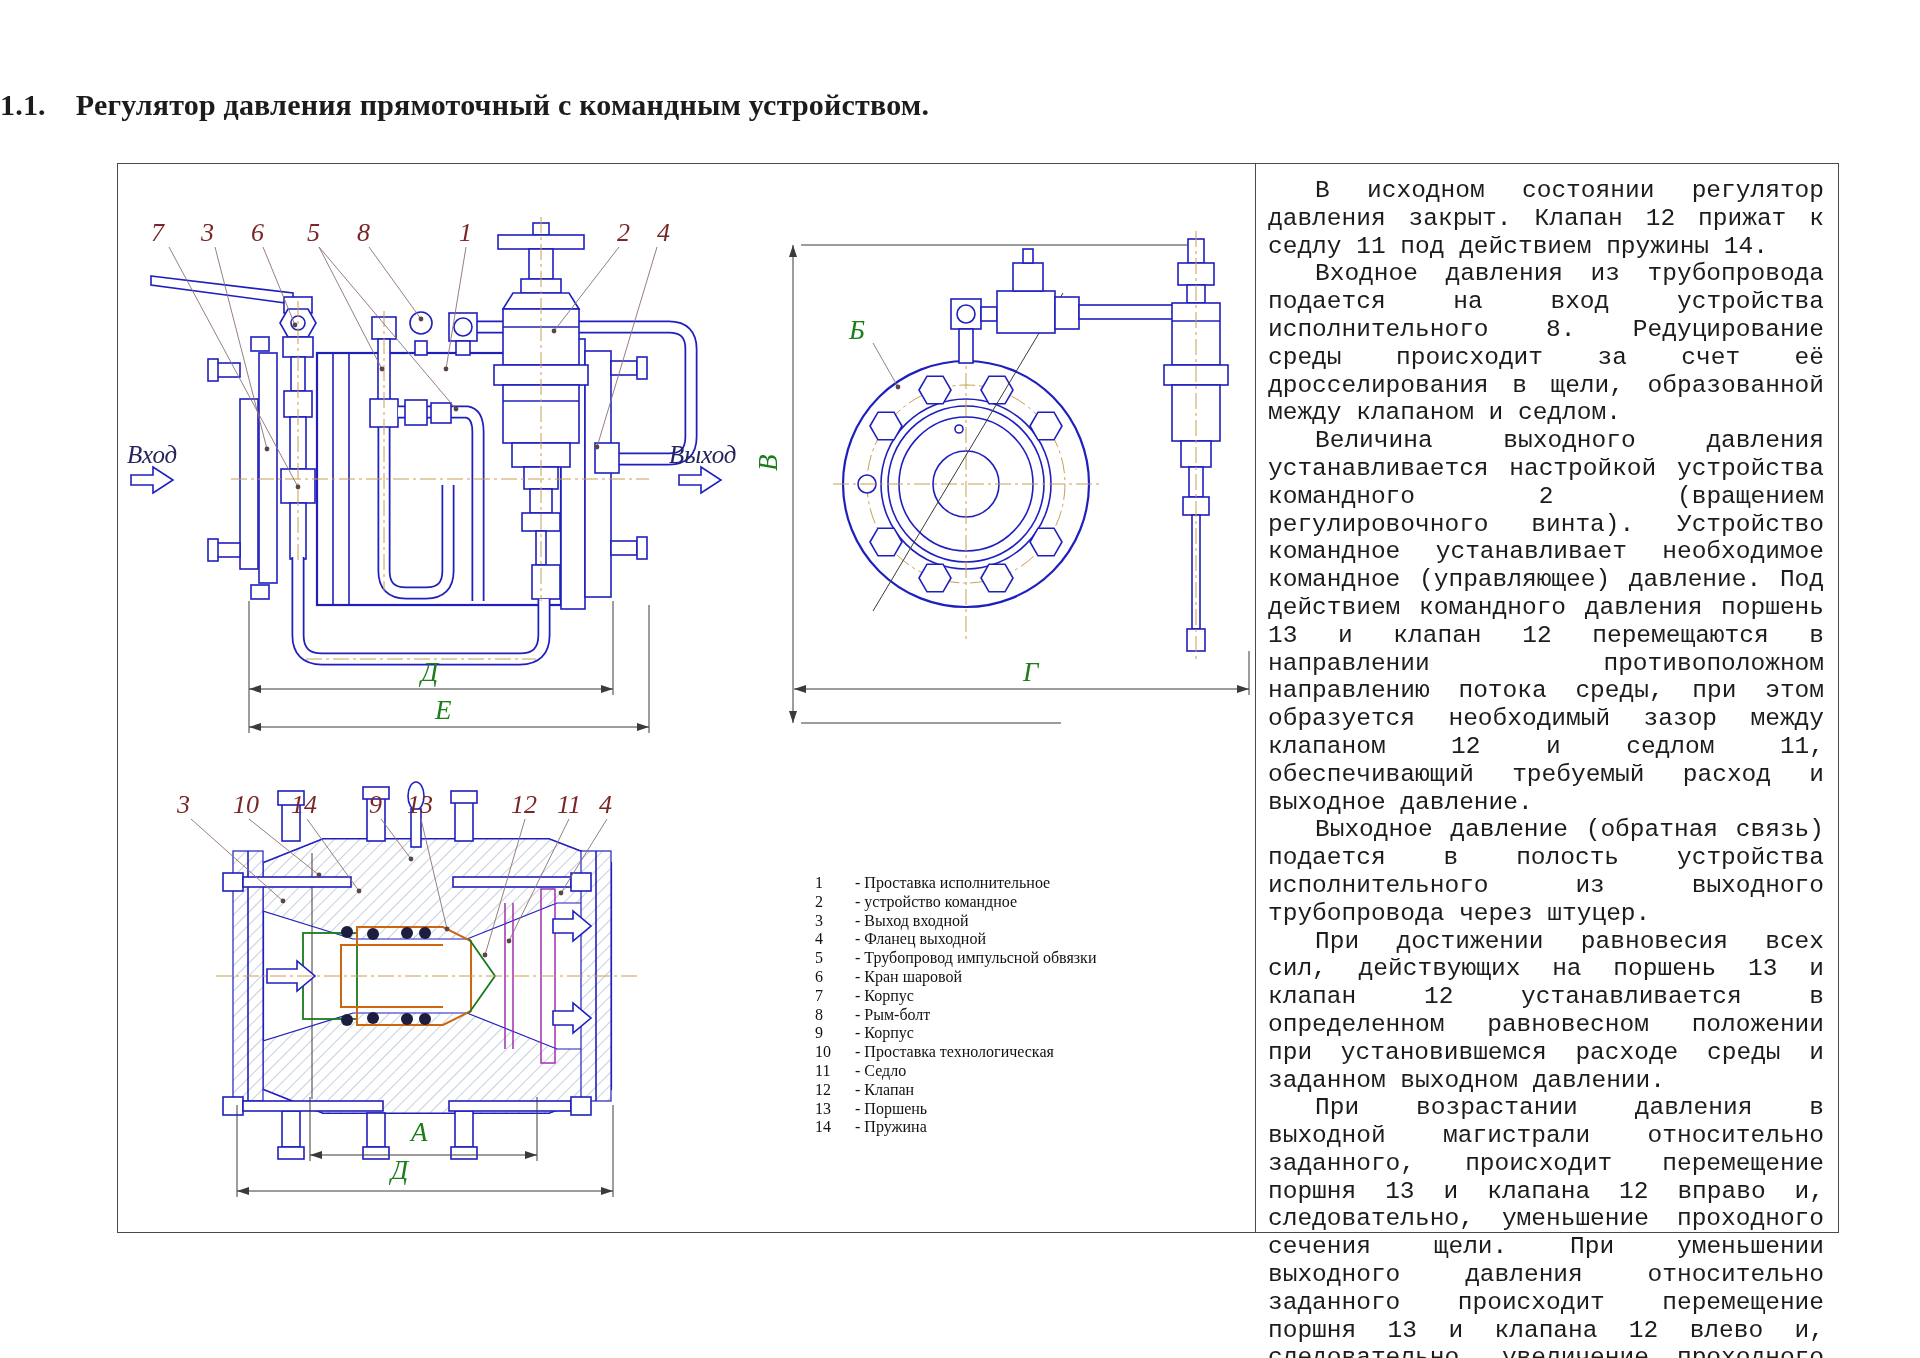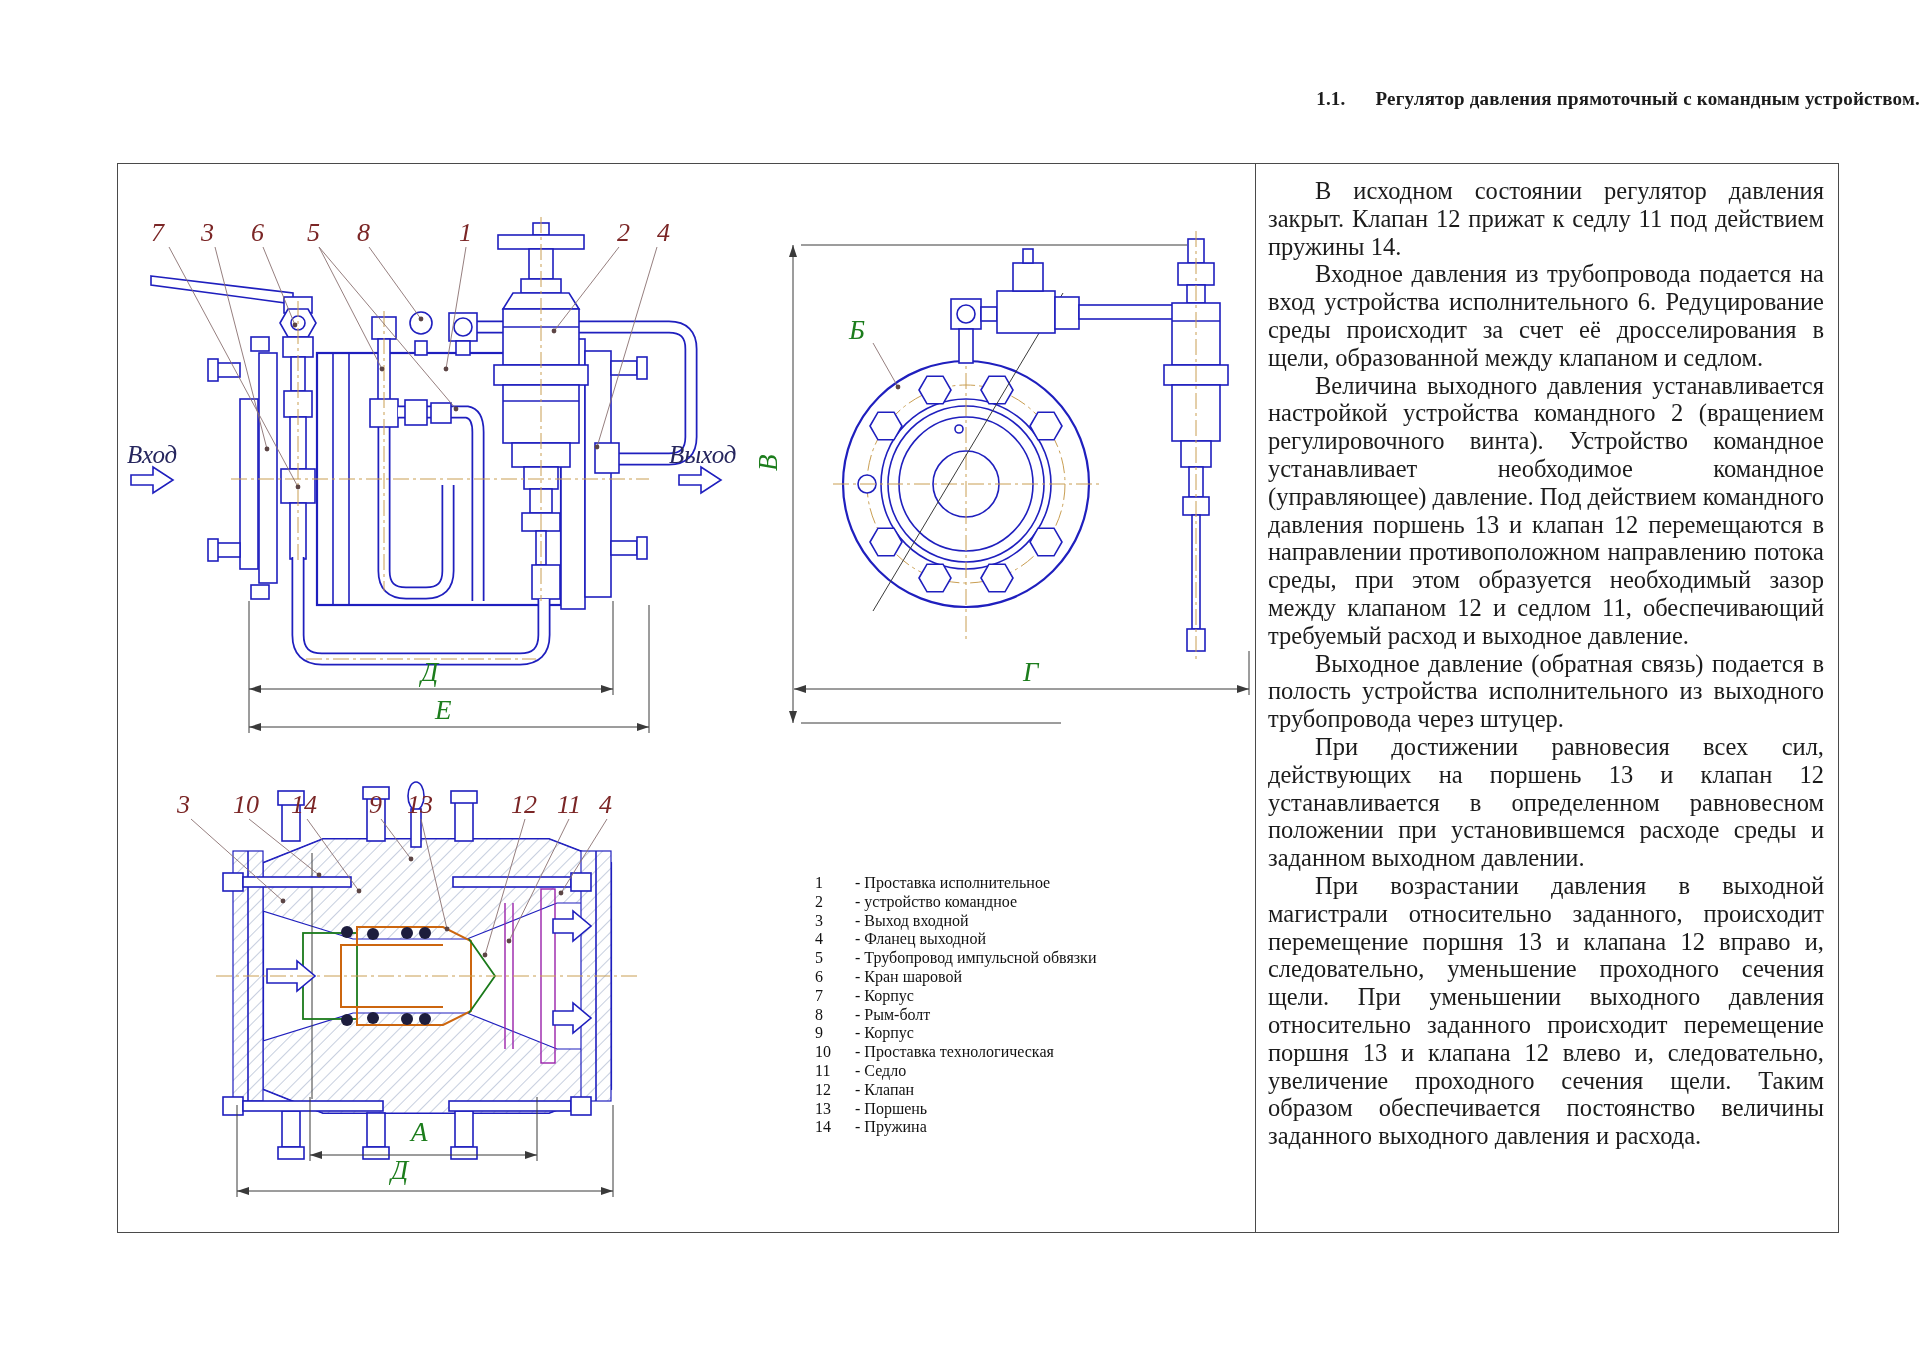--- a/index.html
+++ b/index.html
@@ -1,31 +1,31 @@
 <!DOCTYPE html>
 <html lang="ru"><head>
 <meta charset="utf-8">
 <style>
   html,body{margin:0;padding:0;background:#ffffff;}
   .page{position:relative;width:1920px;height:1358px;background:#ffffff;overflow:hidden;
         font-family:"Liberation Serif", serif;color:#1c1c1c;}
-  .title{position:absolute;left:0;top:88px;width:1920px;text-align:right;
-         font-size:19px;font-weight:bold;letter-spacing:0.2px;}
+  .title{position:absolute;left:0;top:88px;width:1920px;text-align:left;
+         font-size:30px;font-weight:bold;letter-spacing:0.2px;}
   .title .tnum{margin-right:30px;}
   .main-box{position:absolute;left:117px;top:163px;width:1720px;height:1068px;
             border:1px solid #4a4a4a;background:#fff;}
   .divider{position:absolute;left:1137px;top:0;width:0;height:1068px;border-left:1px solid #4a4a4a;}
   .drawing-svg{position:absolute;left:0;top:0;}
   
   .parts-list{position:absolute;left:697px;top:710px;font-size:16px;line-height:18.8px;color:#111;}
   .parts-row{display:flex;white-space:nowrap;}
   .parts-row .pn{width:40px;flex:0 0 40px;}
   
   .text-panel{position:absolute;left:1138px;top:0;width:583px;height:1068px;
-              padding:13px 15px 0 12px;box-sizing:border-box;}
+              padding:13px 15px 0 12px;box-sizing:border-box;font-family:Liberation Mono, monospace;}
   .text-panel p{margin:0;text-indent:47px;text-align:justify;
                 font-size:24.5px;line-height:27.8px;}
   
   .co{font:italic 26px "Liberation Serif",serif;fill:#7b2626;}
   .dimt{font:italic 27px "Liberation Serif",serif;fill:#1c7d1c;}
   .lbl{font:italic 25px "Liberation Serif",serif;fill:#26265e;}
   .ln{stroke:#1f1fbe;fill:none;stroke-width:1.6;}
   .fw{fill:#fff;stroke:#1f1fbe;stroke-width:1.6;}
   .fw2{fill:#fff;stroke:#1f1fbe;stroke-width:2.2;}
   .po{stroke:#1f1fbe;stroke-width:13;fill:none;}
@@ -399,21 +399,21 @@
       <div class="parts-row">
           <span class="pn">14</span>
           <span>- Пружина</span>
         </div>
     </div>
 
     <div class="divider"></div>
 
     <div class="text-panel">
       <p>В исходном состоянии регулятор давления закрыт. Клапан 12 прижат к седлу 11 под действием пружины 14.</p>
-      <p>Входное давления из трубопровода подается на вход устройства исполнительного 6. Редуцирование среды происходит за счет её дросселирования в щели, образованной между клапаном и седлом.</p>
+      <p>Входное давления из трубопровода подается на вход устройства исполнительного 8. Редуцирование среды происходит за счет её дросселирования в щели, образованной между клапаном и седлом.</p>
       <p>Величина выходного давления устанавливается настройкой устройства командного 2 (вращением регулировочного винта). Устройство командное устанавливает необходимое командное (управляющее) давление. Под действием командного давления поршень 13 и клапан 12 перемещаются в направлении противоположном направлению потока среды, при этом образуется необходимый зазор между клапаном 12 и седлом 11, обеспечивающий требуемый расход и выходное давление.</p>
       <p>Выходное давление (обратная связь) подается в полость устройства исполнительного из выходного трубопровода через штуцер.</p>
       <p>При достижении равновесия всех сил, действующих на поршень 13 и клапан 12 устанавливается в определенном равновесном положении при установившемся расходе среды и заданном выходном давлении.</p>
       <p>При возрастании давления в выходной магистрали относительно заданного, происходит перемещение поршня 13 и клапана 12 вправо и, следовательно, уменьшение проходного сечения щели. При уменьшении выходного давления относительно заданного происходит перемещение поршня 13 и клапана 12 влево и, следовательно, увеличение проходного сечения щели. Таким образом обеспечивается постоянство величины заданного выходного давления и расхода.</p>
     </div>
 
   </div>
 </div>
 
 </body></html>

